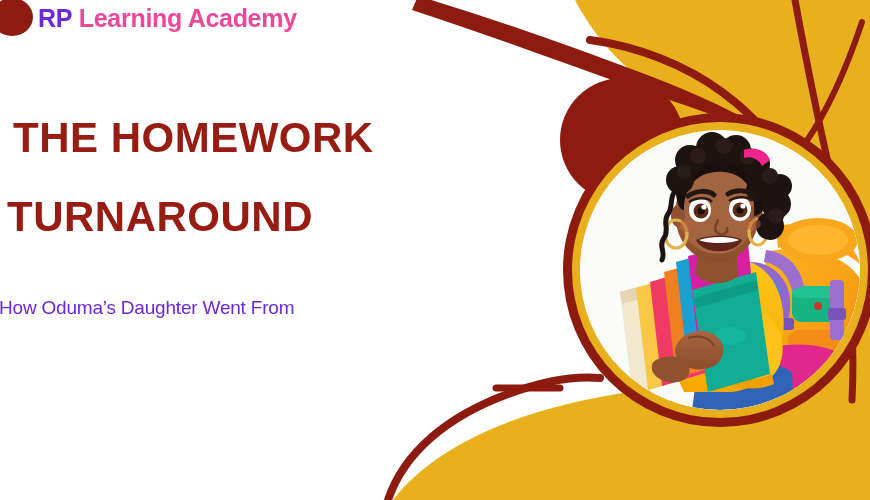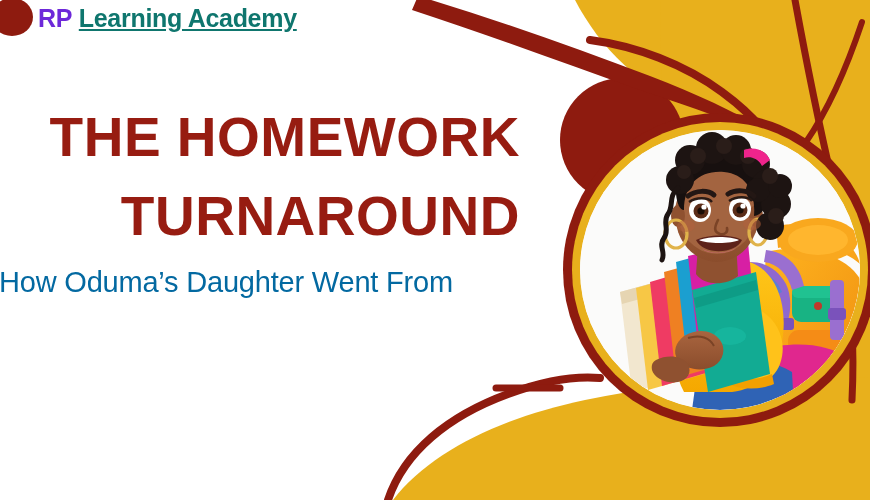--- a/index.html
+++ b/index.html
@@ -43,46 +43,45 @@
   .logo-text {
     position:absolute;
     left:38px; top:2px;
     font-size:25px;
     font-weight:bold;
     letter-spacing:-0.3px;
     white-space:nowrap;
     line-height:32px;
   }
   .logo-rp    { color:#6d28d9; }
-  .logo-brand { color:#0f766e;text-decoration:underline; }
+  .logo-brand { color:#ec4899; }
 
   
   .headline {
     position:absolute;
     left:0; top:98px;
     width:520px;
     z-index:5;
     color:#971c11;
     font-weight:bold;
-    font-size:55px;
+    font-size:42px;
     line-height:79px;
     letter-spacing:0.5px;
-    text-align:right;
   }
   .headline .l1 { display:block; padding-left:13px; }
-  .headline .l2 { display:block; padding-left:21px; }
+  .headline .l2 { display:block; padding-left:7px; }
 
   
   .subtitle {
     position:absolute;
-    left:-1px; top:267px;
+    left:-1px; top:292px;
     width:490px;
     z-index:5;
-    color:#0369a1;
-    font-size:29px;
+    color:#6d28d9;
+    font-size:19px;
     line-height:31px;
     font-weight:400;
     letter-spacing:-0.2px;
   }
   .subtitle span { display:block; }
 
   
   .portrait {
     position:absolute;
     left:563px; top:113px;

